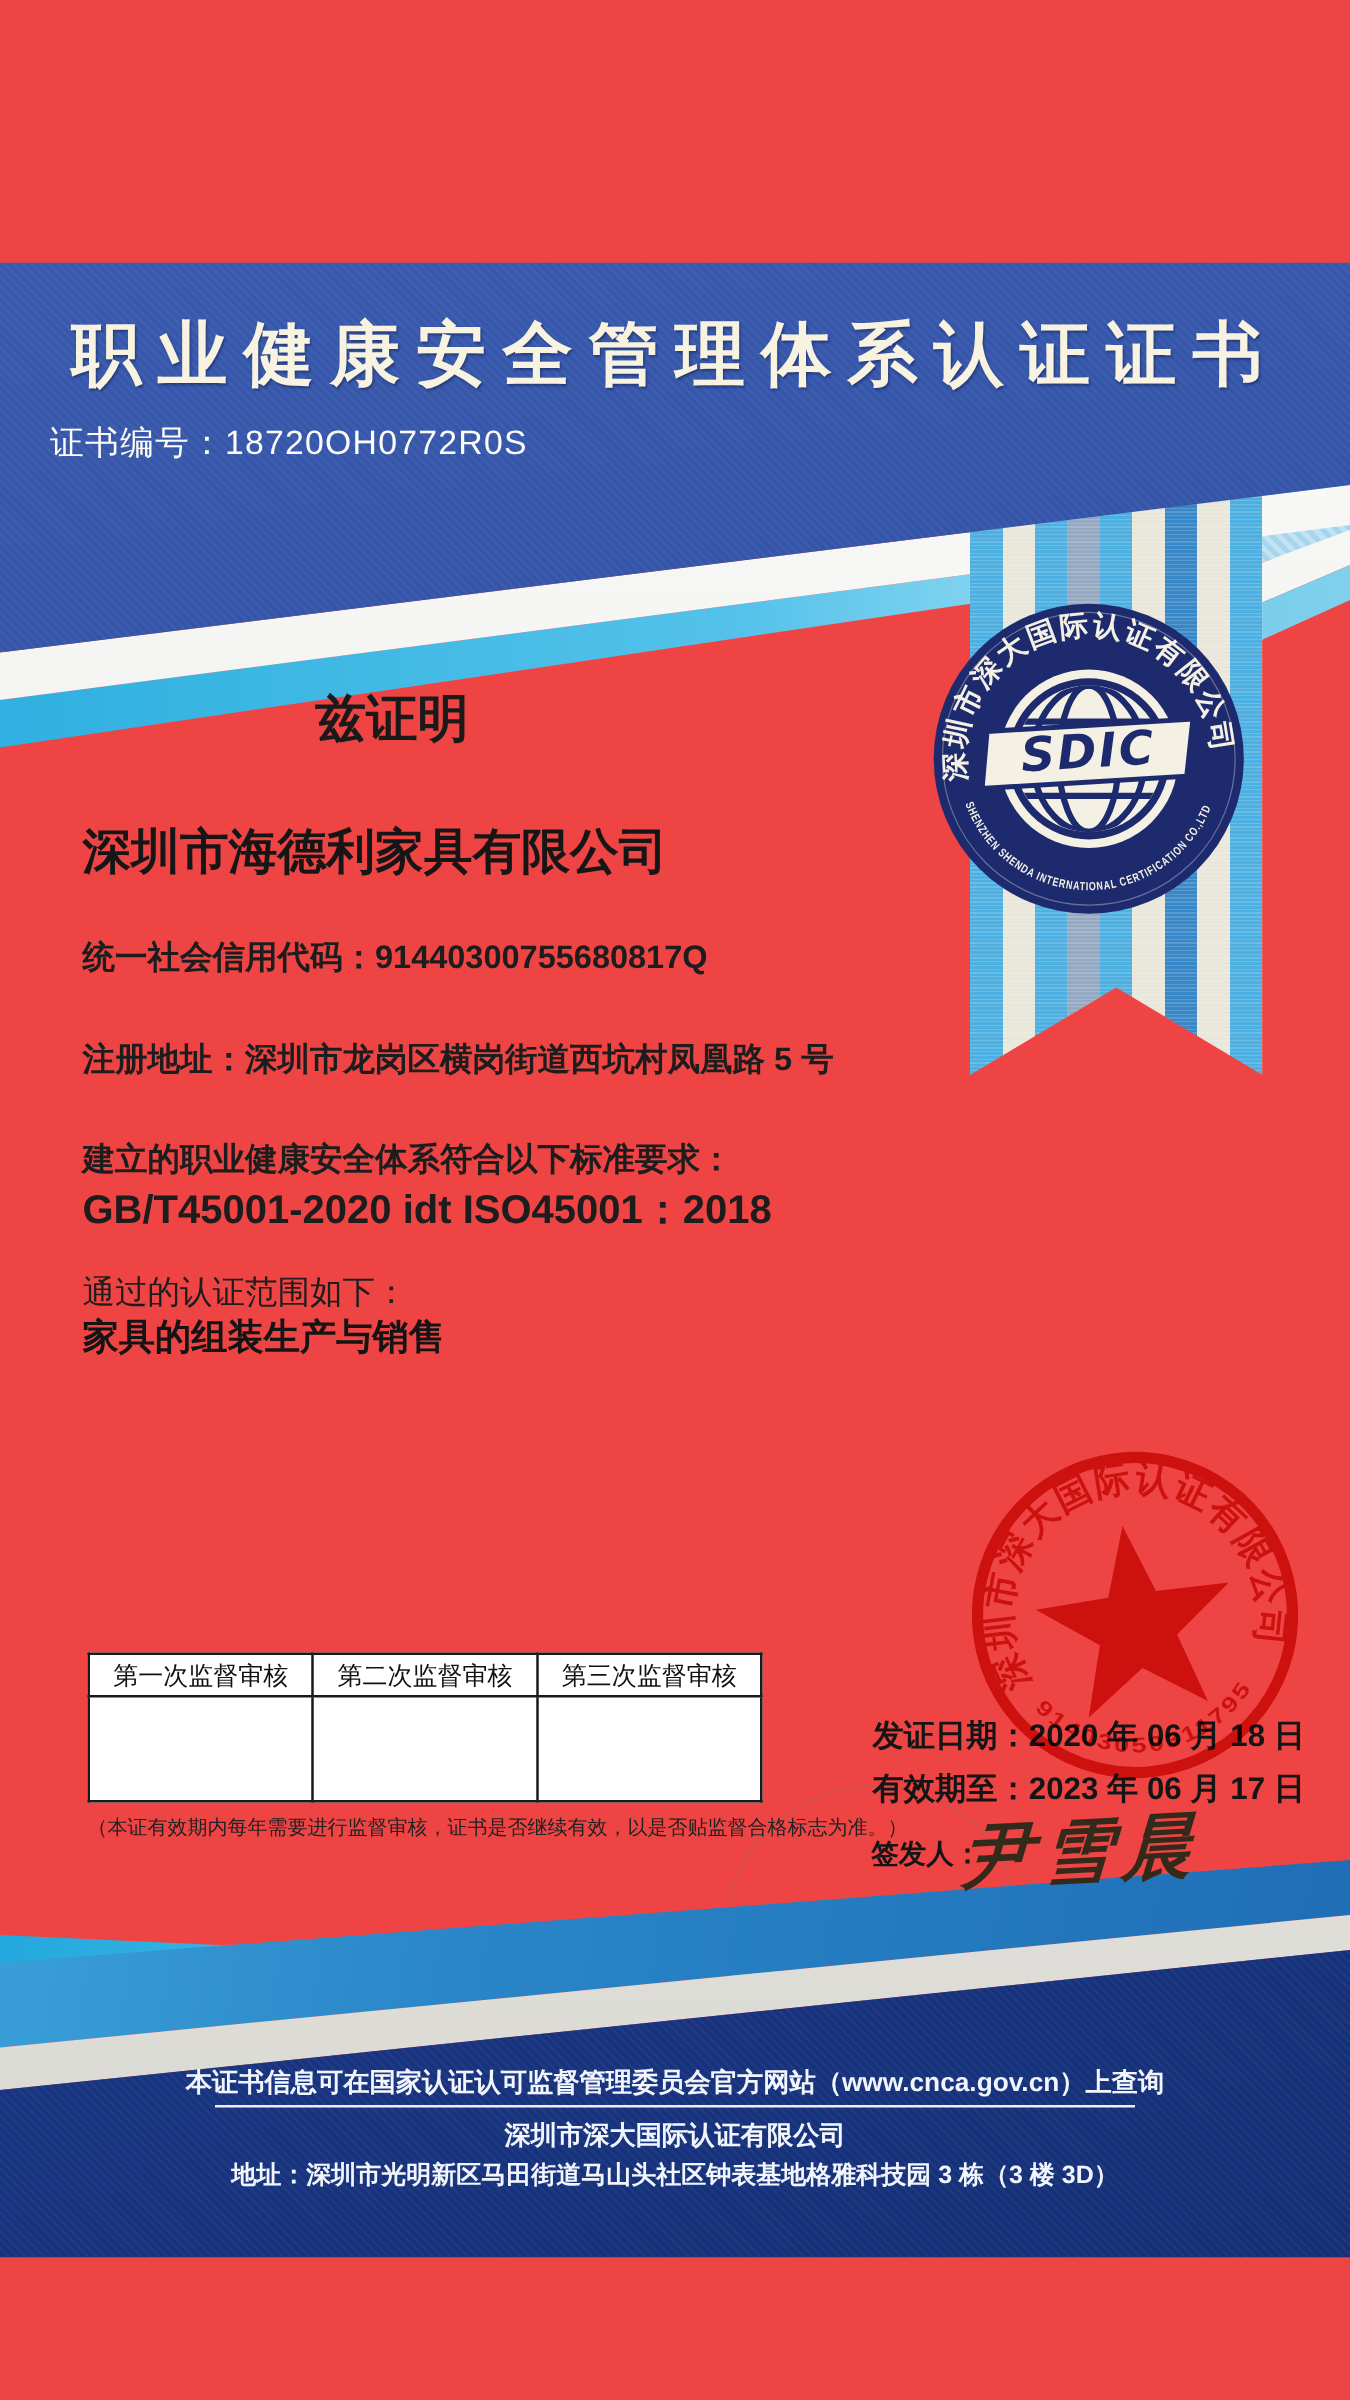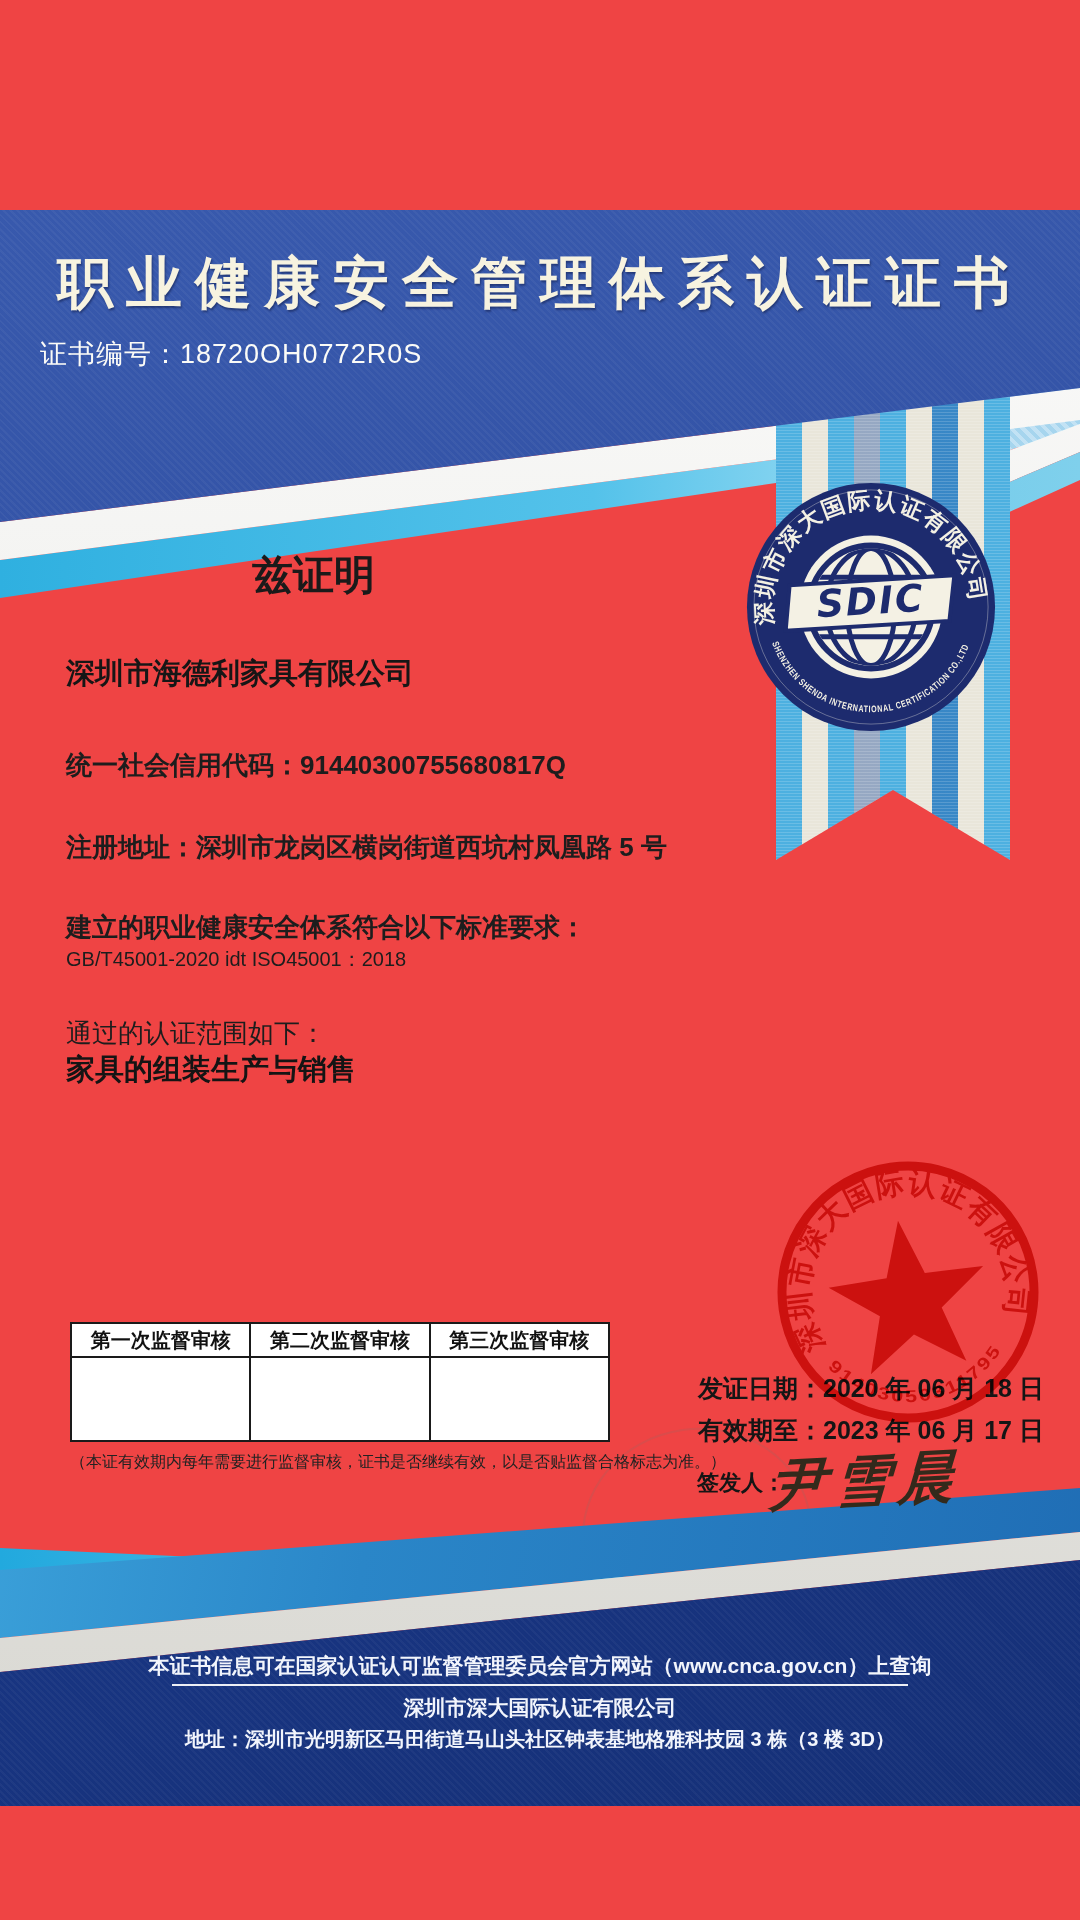--- a/index.html
+++ b/index.html
@@ -57,35 +57,35 @@
     clip-path:polygon(0 0,234px 0,234px 518px,117px 448px,0 518px);
     background-image:
       repeating-linear-gradient(0deg,rgba(255,255,255,.16) 0 1px,transparent 1px 3px),
       linear-gradient(90deg,transparent 0 78px,rgba(25,75,160,.40) 78px 104px,transparent 104px 156px,rgba(25,75,160,.40) 156px 182px,transparent 182px),
       repeating-linear-gradient(90deg,#4db0e0 0 26px,#e9e6da 26px 52px);
   }
   .badge{left:742px;top:478px;width:258px;height:258px;z-index:4;}
 
   
   .hereby{left:240px;top:548px;font-size:41px;font-weight:bold;color:#1a1a1a;z-index:5;margin-left:12px;}
-  .company{left:66px;top:654px;font-size:29px;font-weight:bold;color:#161616;z-index:5;}
+  .company{left:66px;top:654px;font-size:39px;font-weight:bold;color:#161616;z-index:5;}
   .line-code{left:66px;top:748px;font-size:26px;font-weight:600;color:#1d1d1d;z-index:5;}
   .line-addr{left:66px;top:830px;font-size:26px;font-weight:700;color:#1d1d1d;z-index:5;}
   .line-std1{left:66px;top:910px;font-size:26px;font-weight:600;color:#1d1d1d;z-index:5;}
-  .line-std2{left:66px;top:946px;font-size:20px;font-weight:400;color:#1d1d1d;z-index:5;}
+  .line-std2{left:66px;top:946px;font-size:32px;font-weight:700;color:#1d1d1d;z-index:5;}
   .line-scope1{left:66px;top:1016px;font-size:26px;font-weight:400;color:#1d1d1d;z-index:5;}
   .line-scope2{left:66px;top:1050px;font-size:29px;font-weight:bold;color:#141414;z-index:5;}
 
   
   .audit-table{
     left:70px;top:1322px;width:540px;height:120px;z-index:5;
     border-collapse:collapse;table-layout:fixed;background:#fff;
   }
   .audit-table th,.audit-table td{border:2px solid #1a1a1a;}
-  .audit-table th{height:32px;font-size:20px;font-weight:700;color:#111;padding:0;}
+  .audit-table th{height:32px;font-size:20px;font-weight:400;color:#111;padding:0;}
   .audit-table td{height:80px;}
   .audit-note{
     left:70px;top:1452px;width:540px;text-align:center;
     font-size:16px;font-weight:400;color:#222;z-index:5;white-space:nowrap;
   }
 
   
   .issue-date{left:698px;top:1372px;font-size:25px;font-weight:600;color:#151515;z-index:5;}
   .valid-until{left:698px;top:1414px;font-size:25px;font-weight:600;color:#151515;z-index:5;}
   .signer-label{left:697px;top:1468px;font-size:22px;font-weight:600;color:#151515;z-index:5;}

